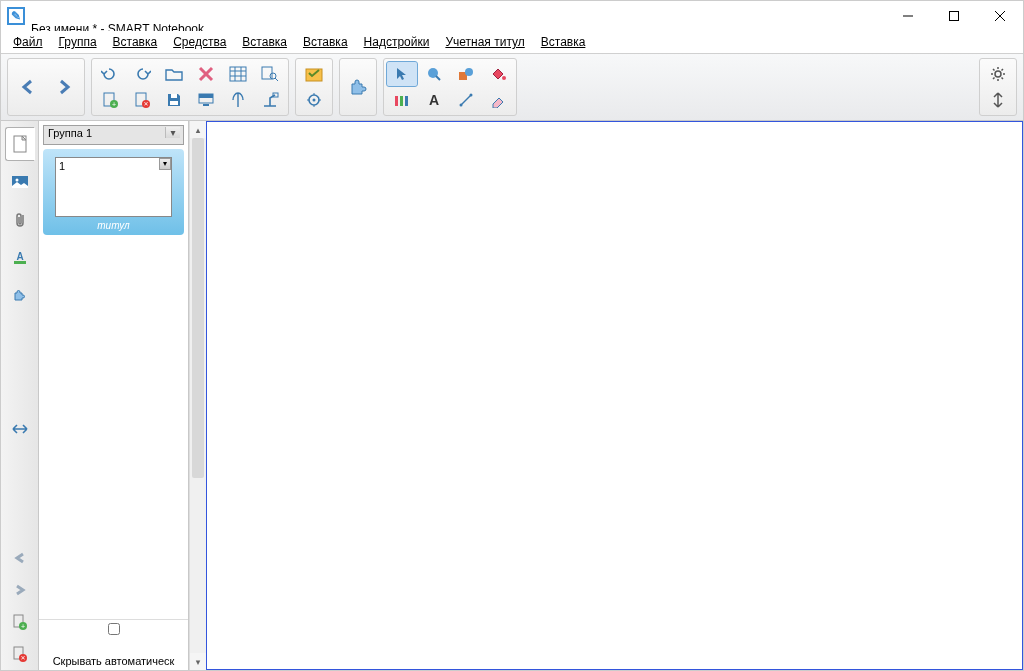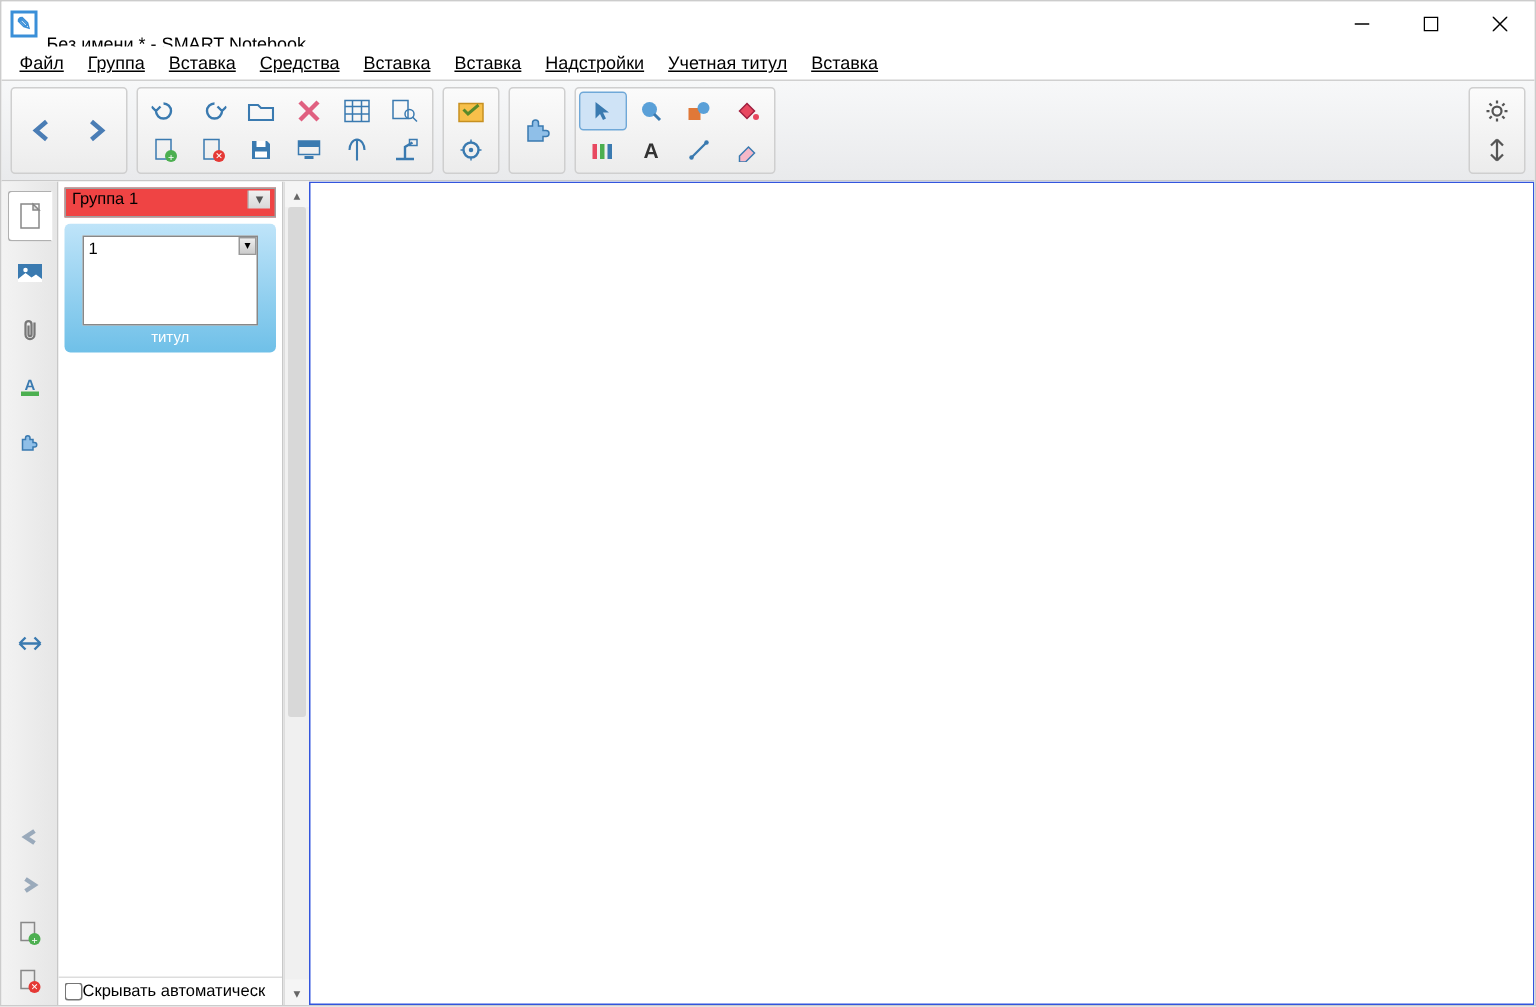--- a/index.html
+++ b/index.html
@@ -25,29 +25,29 @@
 .flexspacer{ flex:1;}
 
 .workspace{ flex:1; display:flex; overflow:hidden; background:#f5f5f5;}
 .sidetabs{ width:38px; background:linear-gradient(90deg,#f3f3f3,#e6e6e6); border-right:1px solid #c8c8c8; display:flex; flex-direction:column; align-items:center; padding-top:4px;}
 .sidetab{ width:30px; height:34px; margin:2px 0; border:1px solid transparent; border-radius:3px 0 0 3px; display:flex; align-items:center; justify-content:center;}
 .sidetab.active{ background:#fff; border:1px solid #b0b0b0; border-right:1px solid #fff; margin-right:-1px;}
 .sidetabs .gap{ flex:1;}
 .sidetabs .btm{ width:30px; height:28px; display:flex; align-items:center; justify-content:center; margin:2px 0;}
 
 .panel{ width:150px; background:#fff; border-right:1px solid #c8c8c8; display:flex; flex-direction:column; position:relative;}
-.group-select{ height:20px; margin:4px 4px 4px 4px; border:1px solid #a0a0a0; font-size:11px; padding:1px 16px 1px 4px; background:#ef4444; position:relative;}
+.group-select{ height:20px; margin:4px 4px 4px 4px; border:1px solid #a0a0a0; font-size:11px; padding:1px 16px 1px 4px; background:#e5e5e5; position:relative;}
 .group-select::after{content:"▾"; position:absolute; right:3px; top:1px; font-size:10px; color:#555; background:linear-gradient(#f0f0f0,#d8d8d8); width:14px; text-align:center; border-left:1px solid #bbb;}
 .thumbs{ flex:1; overflow:auto; padding:0 4px;}
 .thumb-outer{ background:linear-gradient(#bfe4f9,#6fc0e8); border-radius:4px; padding:8px 12px 4px 12px; margin-bottom:6px; position:relative;}
 .thumb{ background:#fff; border:1px solid #888; height:60px; position:relative;}
 .thumb .pnum{ position:absolute; top:2px; left:3px; font-size:11px;}
 .thumb .dd{ position:absolute; top:0; right:0; width:12px; height:12px; background:linear-gradient(#eee,#ccc); border:1px solid #999; font-size:8px; text-align:center; line-height:10px;}
-.thumb-label{ text-align:center; font-size:10px; color:#fff; margin-top:3px;}
-.panel-footer{ border-top:1px solid #ddd; padding:3px 4px; font-size:11px; display:flex; align-items:flex-start; gap:0;}
+.thumb-label{ text-align:center; font-size:10px; color:#fff; margin-top:3px;font-style:italic;}
+.panel-footer{ border-top:1px solid #ddd; padding:3px 4px; font-size:11px; display:flex; align-items:center; gap:20px;flex-direction:column;}
 .panel-footer input{ width:12px; height:12px;}
 
 .canvas-wrap{ flex:1; display:flex; background:#fff;}
 .vscroll{ width:17px; background:#f0f0f0; border-left:1px solid #ddd; position:relative;}
 .vscroll .arrow{ height:17px; display:flex; align-items:center; justify-content:center; font-size:9px; color:#666; background:#f5f5f5;}
 .vscroll .thumb-scroll{ position:absolute; top:17px; left:2px; right:2px; height:340px; background:#d8d8d8; border-radius:2px;}
 .vscroll .arrow.bot{ position:absolute; bottom:0; width:100%;}
 .canvas{ flex:1; border:1px solid #3355dd; margin:0; background:#fff;}
 
 svg{ display:block;}

